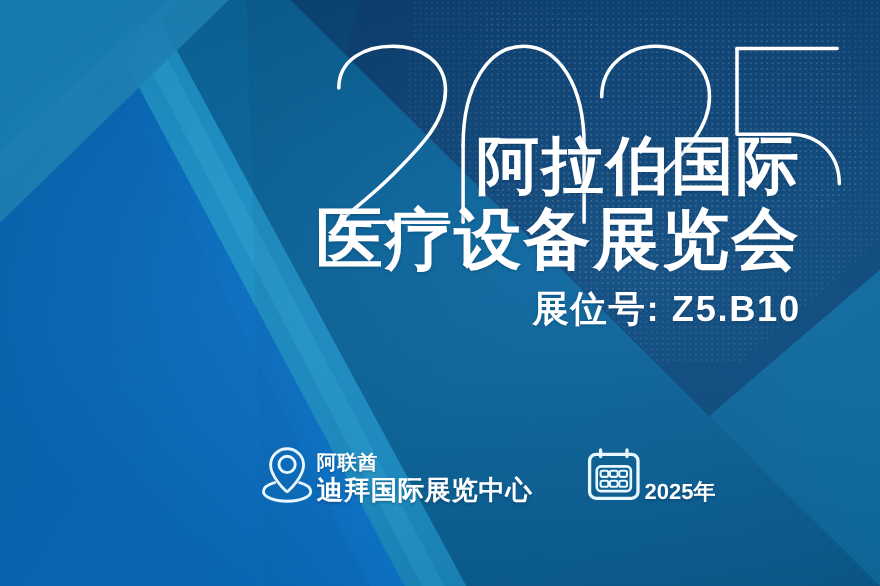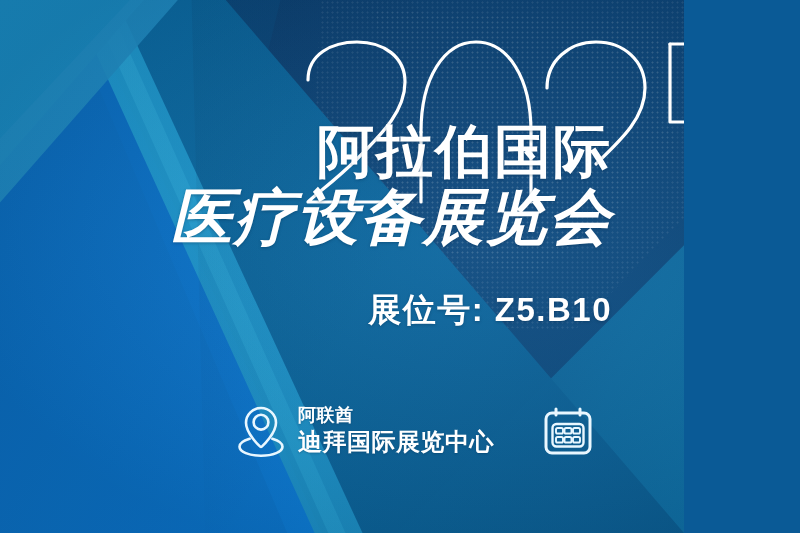--- a/index.html
+++ b/index.html
@@ -4,21 +4,21 @@
 <style>
   * { margin:0; padding:0; box-sizing:border-box; }
   html, body {
     width:800px; height:533px; overflow:hidden;
     font-family:"Liberation Sans","DejaVu Sans",sans-serif;
     background:#0a5a96;
   }
 
   #poster {
     position:relative;
-    width:684px; height:533px;
+    width:800px; height:533px;
     overflow:hidden;
     background:#0f172a;
   }
 
   
   .bg-layer { position:absolute; inset:0; }
 
   
   .bg-navy {
     background:
@@ -116,40 +116,40 @@
   .title-line1, .title-line2 {
     font-family:"Liberation Sans","DejaVu Sans",sans-serif;
     font-weight:700;
     color:#fff;
     letter-spacing:2px;
     line-height:1.02;
     white-space:nowrap;
     text-shadow:0 1px 3px rgba(4,40,72,.35);
   }
   .title-line1 { font-size:57px; }
-  .title-line2 { font-size:61px; margin-top:6px;font-style:italic; }
+  .title-line2 { font-size:61px; margin-top:6px; }
 
   .booth {
-    margin-top:40px;
+    margin-top:11px;
     font-size:33px;
     font-weight:700;
     color:#fff;
     letter-spacing:1.5px;
     white-space:nowrap;
     text-shadow:0 1px 3px rgba(4,40,72,.35);
   }
 
   
   .footer {
     position:absolute;
     left:236px; top:404px;
     display:flex; align-items:center;
     gap:48px;
   }
-  .info-item { display:flex; align-items:flex-start; gap:12px; }
+  .info-item { display:flex; align-items:flex-end; gap:2px; }
   .info-icon { flex:0 0 auto; display:block; }
   .info-text {
     color:#ffffff;
     font-weight:700;
     line-height:1.28;
     white-space:nowrap;
     text-shadow:0 1px 2px rgba(4,40,72,.3);
   }
   .info-text .l1 { display:block; font-size:18px; letter-spacing:.5px; }
   .info-text .l2 { display:block; font-size:24px; letter-spacing:.5px; }
@@ -222,17 +222,18 @@
           <rect x="10.5" y="19" width="31" height="22.5" rx="4" stroke="#e9f7ff" stroke-width="2.4"></rect>
           <rect x="14" y="23" width="7" height="5.5" rx="1.6" stroke="#e9f7ff" stroke-width="1.9"></rect>
           <rect x="22.5" y="23" width="7" height="5.5" rx="1.6" stroke="#e9f7ff" stroke-width="1.9"></rect>
           <rect x="31" y="23" width="7" height="5.5" rx="1.6" stroke="#e9f7ff" stroke-width="1.9"></rect>
           <rect x="14" y="32" width="7" height="5.5" rx="1.6" stroke="#e9f7ff" stroke-width="1.9"></rect>
           <rect x="22.5" y="32" width="7" height="5.5" rx="1.6" stroke="#e9f7ff" stroke-width="1.9"></rect>
           <rect x="31" y="32" width="7" height="5.5" rx="1.6" stroke="#e9f7ff" stroke-width="1.9"></rect>
         </svg>
       </span>
       <span class="info-text date">
+        <span class="l1">2025年</span>
       </span>
     </div>
 
   </div>
 </div>
 
 </body></html>

